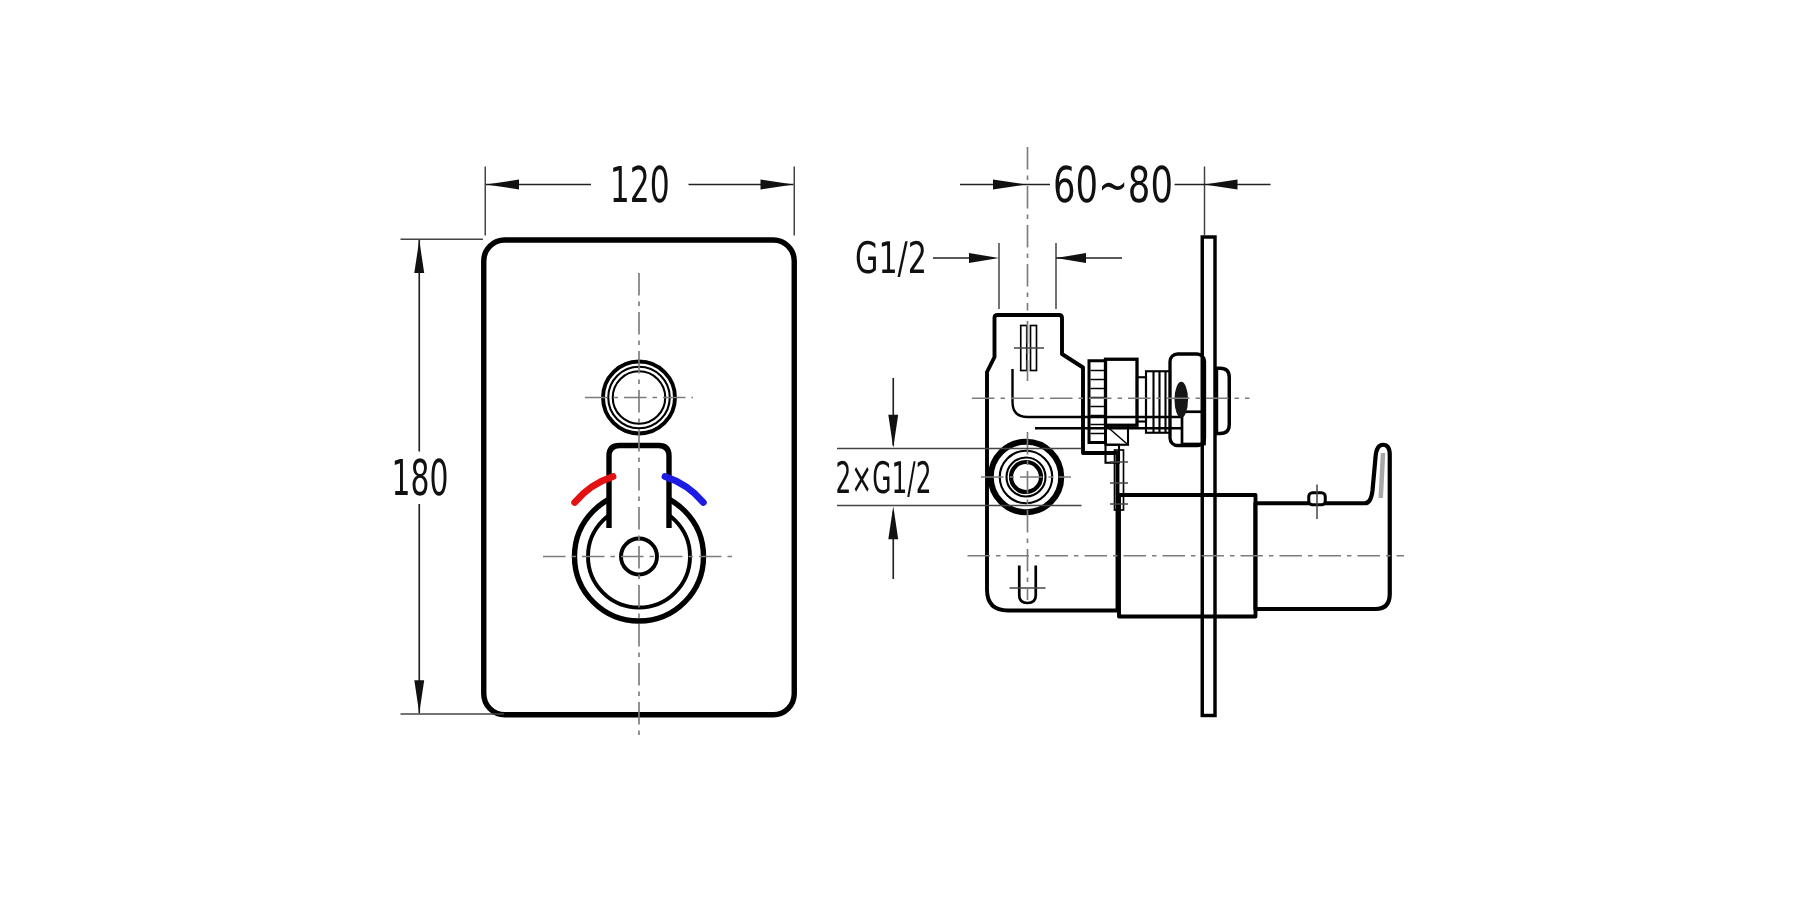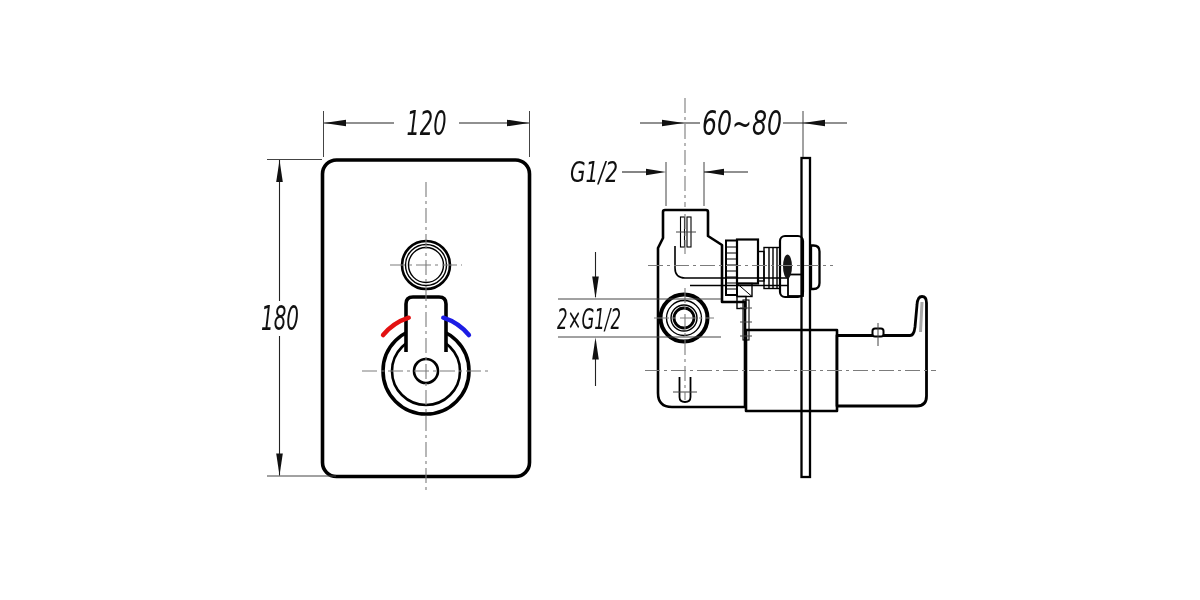--- a/index.html
+++ b/index.html
@@ -1,17 +1,17 @@
 <!DOCTYPE html>
 <html><head>
 <meta charset="utf-8">
 <style>
   html,body{margin:0;padding:0;background:#fff;}
   .canvas{position:relative;width:1200px;height:600px;background:#ffffff;overflow:hidden;
-          font-family:"DejaVu Sans", sans-serif;font-style:italic;}
+          font-family:"DejaVu Sans", sans-serif;}
   svg{position:absolute;left:0;top:0;}
   text{font-family:"DejaVu Sans", sans-serif;fill:#111;}
   .dimtxt{font-size:33px;}
   .dimtxt-sm{font-size:29px;}
   .thick{stroke:#000;stroke-width:3.6;fill:none;stroke-linejoin:round;}
   .med{stroke:#000;stroke-width:2.6;fill:none;stroke-linejoin:round;}
   .thin{stroke:#000;stroke-width:1.4;fill:none;}
   .dim{stroke:#222;stroke-width:1.1;fill:none;}
   .ext{stroke:#444;stroke-width:1;fill:none;}
   .cl{stroke:#7c7c7c;stroke-width:1.1;fill:none;stroke-dasharray:15 4 3 4;}

